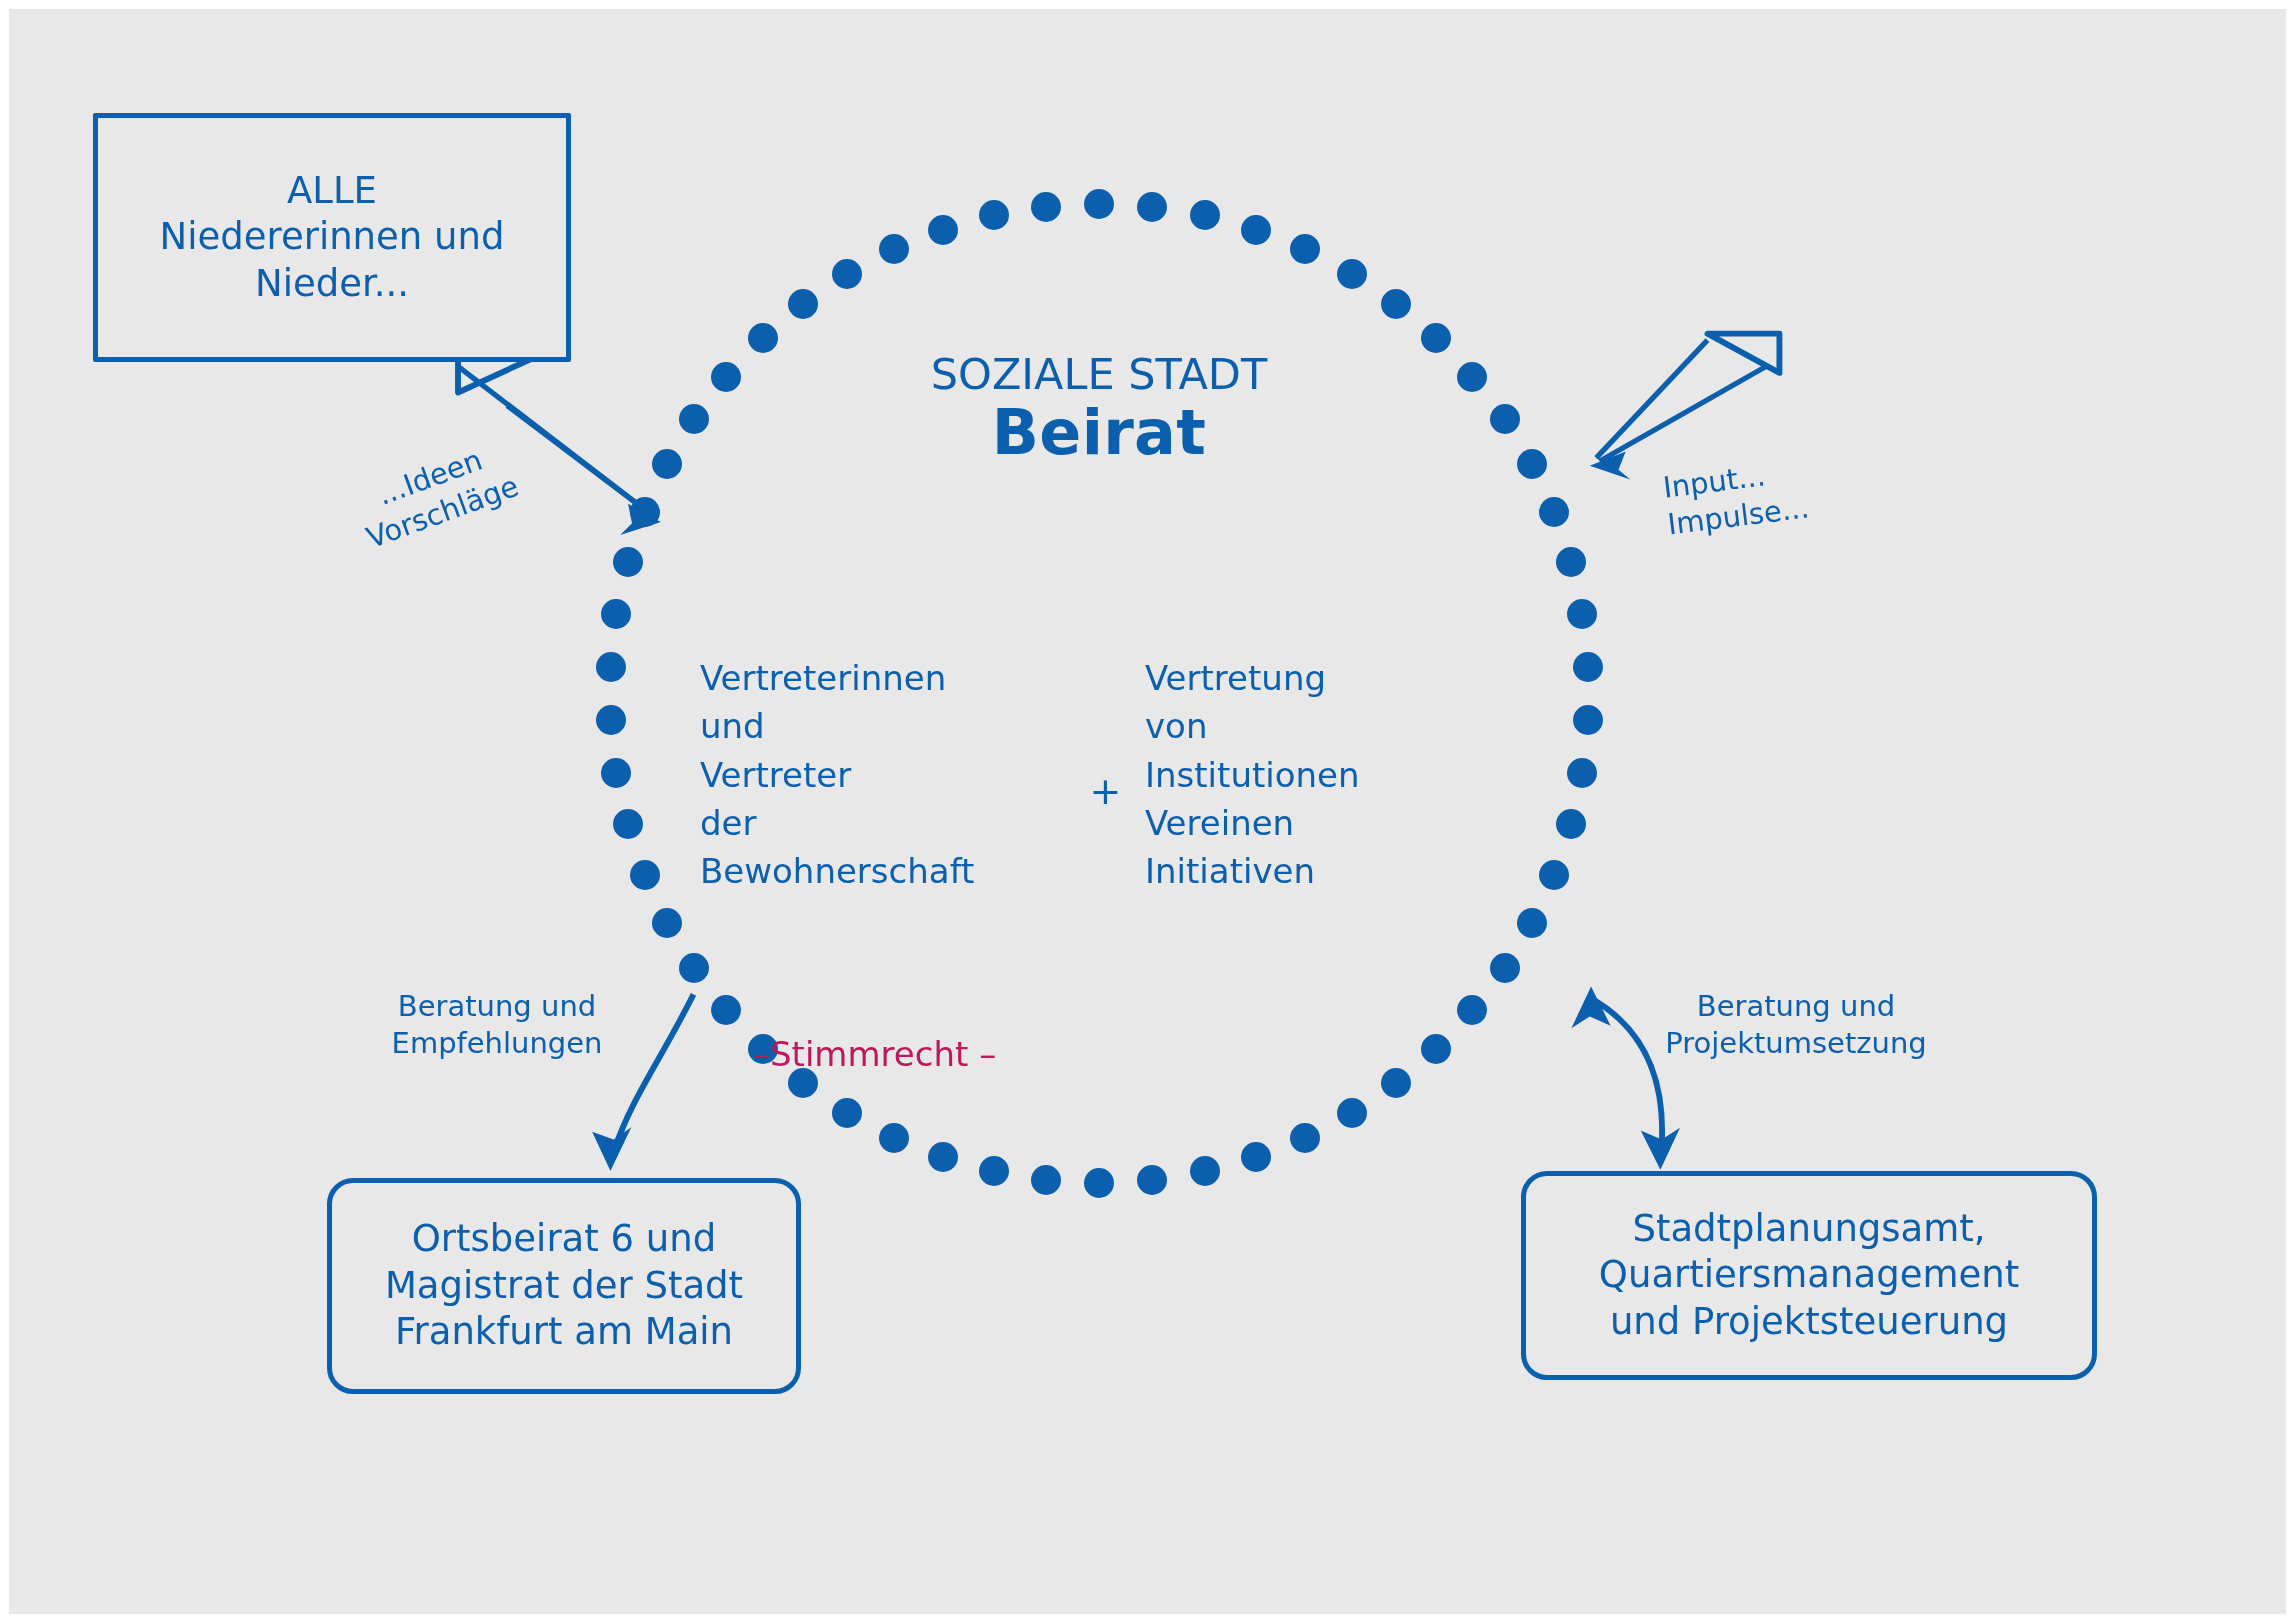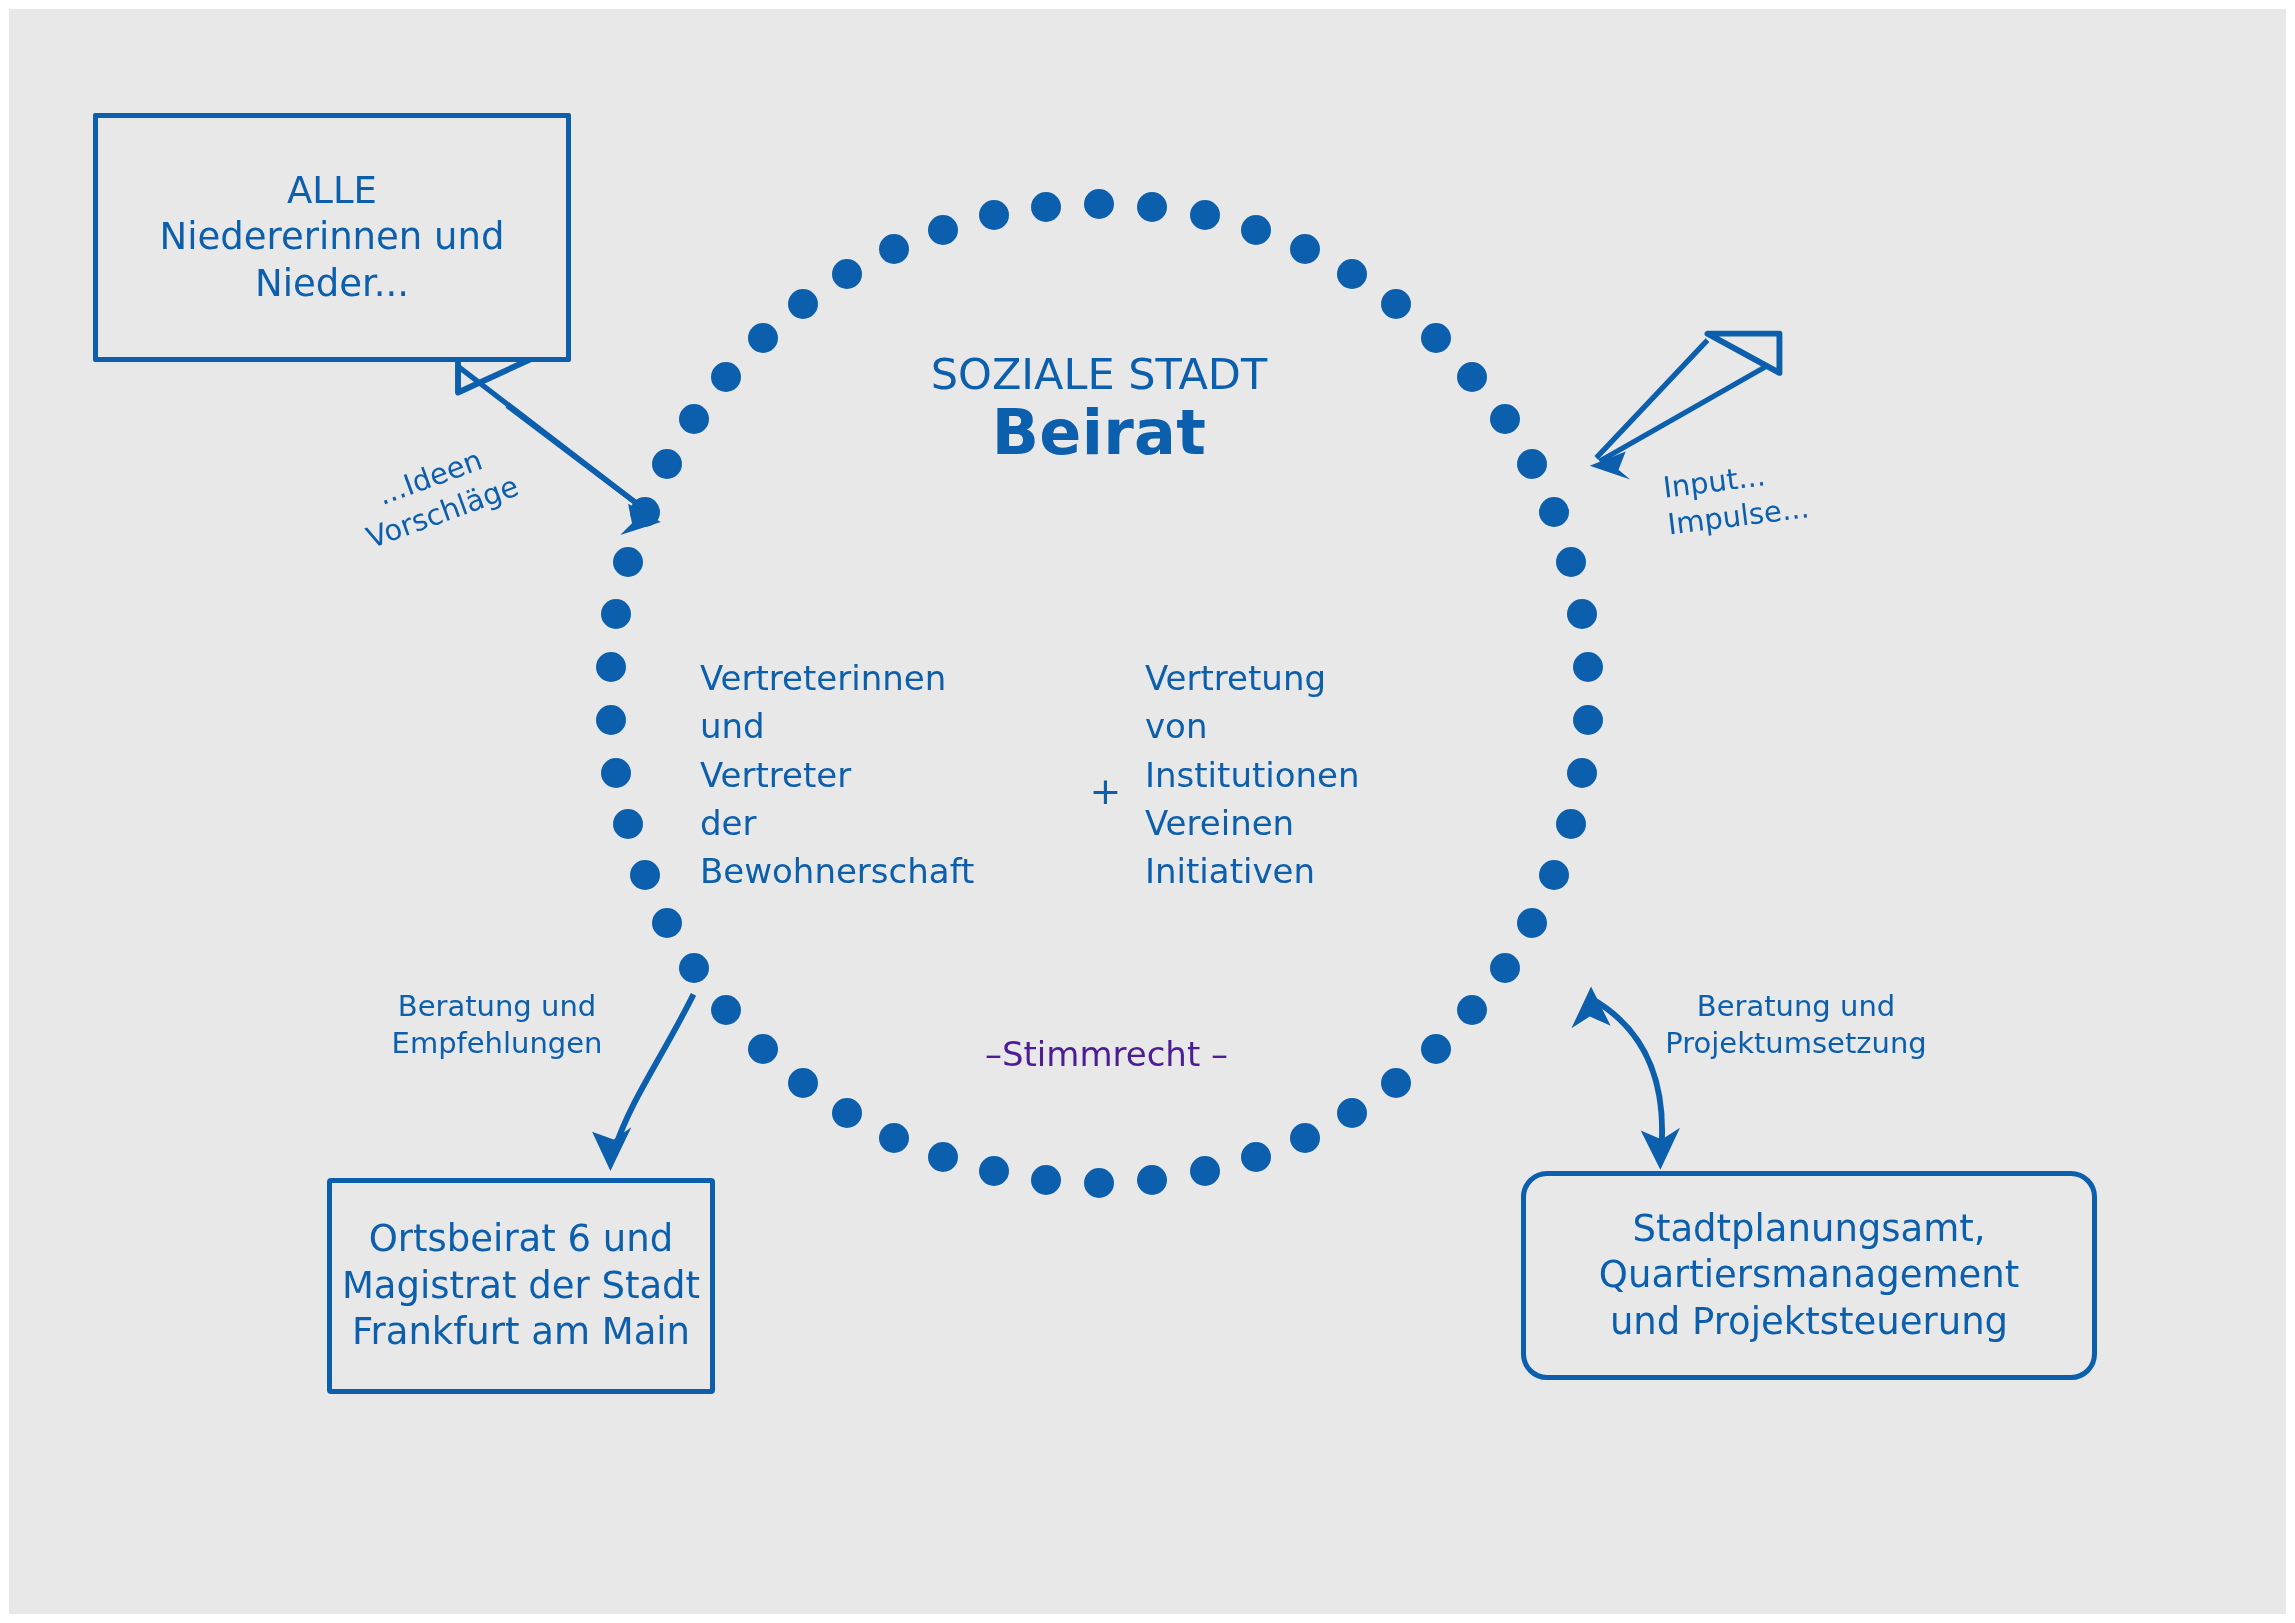--- a/index.html
+++ b/index.html
@@ -94,23 +94,23 @@
     font-size: 38px;
     line-height: 1.42;
     padding-top: 111px;
   }
 
   #stimmrecht {
     position: absolute;
     left: 753px;
     top: 1034px;
     width: 707px;
-    text-align: center;
+    text-align: left;
     font-size: 34px;
-    color: #4c1d95;
+    color: #be185d;
   }
 
   
   .box {
     position: absolute;
     box-sizing: border-box;
     border: 5.9px solid #0b5fac;
     background: #e8e8e8;
     color: #0b5fac;
     text-align: center;
@@ -137,23 +137,23 @@
     top: 124px;
     width: 484px;
     height: 209px;
     border-radius: 17px;
   }
   #bubble-tr .txt { font-size: 37px; }
 
   #box-bl {
     left: 327px;
     top: 1178px;
-    width: 388px;
+    width: 474px;
     height: 216px;
-    border-radius: 4px;
+    border-radius: 26px;
   }
   #box-bl .txt { font-size: 37px; }
 
   #box-br {
     left: 1521px;
     top: 1171px;
     width: 576px;
     height: 209px;
     border-radius: 26px;
   }

